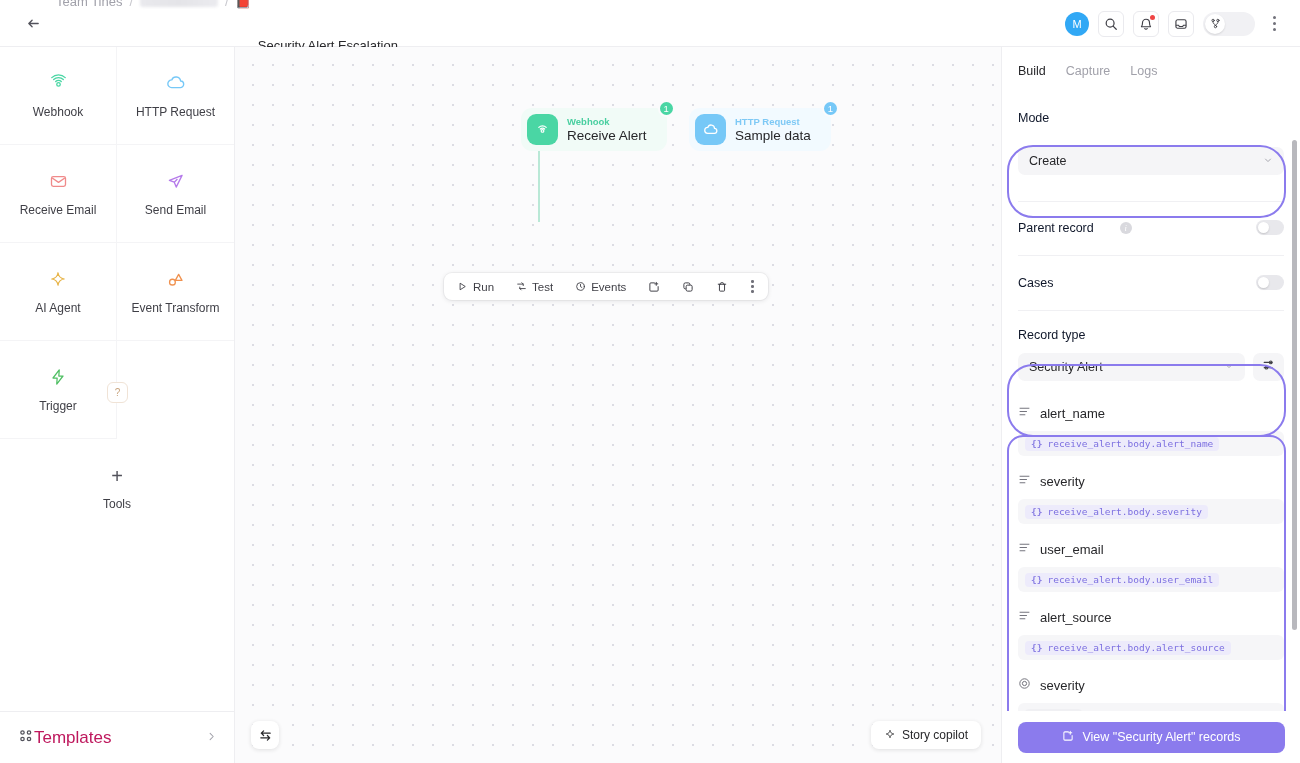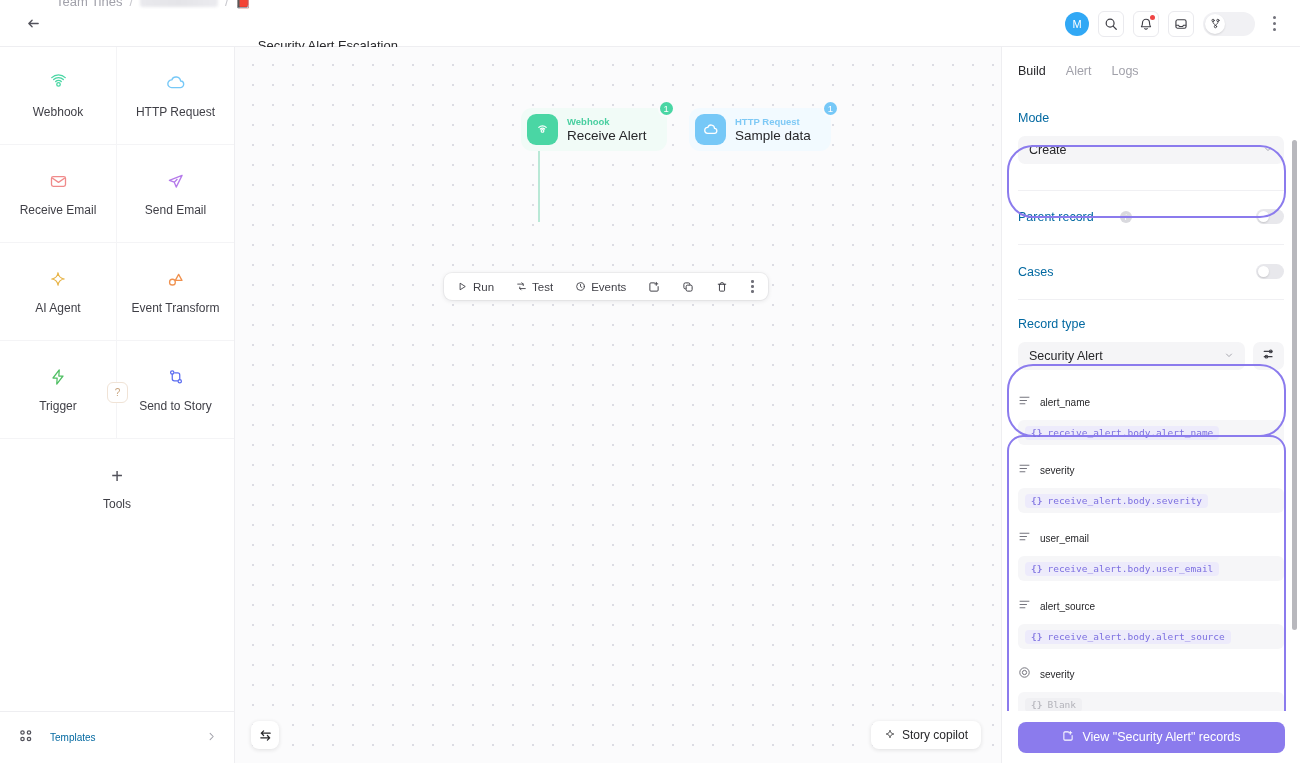--- a/index.html
+++ b/index.html
@@ -98,21 +98,21 @@
     width: 21px; height: 21px; border-radius: 6px;
     border: 1px solid #f0e3d6; background: #fff;
     display: flex; align-items: center; justify-content: center;
     font-size: 10px; color: #c8a47e; cursor: pointer;
   }
   .templates-row {
     position: absolute; left: 0; bottom: 0; width: 235px; height: 52px;
     display: flex; align-items: center; padding: 0 18px;
     border-top: 1px solid #eeeef1; cursor: pointer;
   }
-  .templates-lbl { font-size: 10px; color: #0369a1; margin-left: 16px; }
+  .templates-lbl { font-size: 17px; color: #be185d; }
   .templates-chev { margin-left: auto; color: #a1a1aa; font-size: 12px; }
 
   
   .canvas {
     position: absolute; top: 47px; left: 235px; width: 766px; height: 716px;
     background-color: #fbfbfc;
     background-image: radial-gradient(#dcdce3 1px, transparent 1.1px);
     background-size: 20px 20px;
     background-position: 8px 8px;
     overflow: hidden;
@@ -210,21 +210,21 @@
   }
 
   .hl-box {
     position: absolute; border: 2px solid #8b7bed; border-radius: 26px;
     pointer-events: none;
   }
   #hl-mode   { left: 5px; top: 51px;  width: 279px; height: 73px; }
   #hl-type   { left: 5px; top: 270px; width: 279px; height: 73px; }
   #hl-fields { left: 5px; top: 341px; width: 279px; height: 311px; border-radius: 16px; }
 
-  .sec-label { font-size: 12.5px; color: #0369a1; }
+  .sec-label { font-size: 12.5px; color: #0f172a; }
   .field-block { padding: 0 16px; }
 
   .select {
     height: 28px; border-radius: 7px; background: #f5f5f7;
     display: flex; align-items: center; padding: 0 11px;
     font-size: 12.5px; color: #27272a; cursor: pointer;
   }
   .select .chev { margin-left: auto; color: #a1a1aa; font-size: 10px; }
 
   .toggle-row { display: flex; align-items: center; padding: 0 16px; gap: 20px; }
@@ -244,21 +244,21 @@
 
   .type-row { display: flex; gap: 8px; padding: 0 16px; align-items: center; }
   .type-row .select { flex: 1; }
   .filter-btn {
     width: 31px; height: 28px; border-radius: 7px; background: #f5f5f7;
     display: flex; align-items: center; justify-content: center; cursor: pointer;
   }
 
   .fields { padding: 0 16px; }
   .f-row { display: flex; align-items: center; gap: 9px; margin-bottom: 9px; }
-  .f-name { font-size: 10px; color: #27272a; }
+  .f-name { font-size: 13px; color: #27272a; }
   .f-val {
     height: 25px; border-radius: 6px; background: #f6f6f8;
     display: flex; align-items: center; padding: 0 7px; margin-bottom: 16px;
     cursor: pointer;
   }
   .pill {
     display: inline-flex; align-items: center; gap: 5px;
     background: #edebfb; border-radius: 4px; padding: 1.5px 6px;
     font-family: "DejaVu Sans Mono", monospace; font-size: 9.5px; color: #7c6fe0;
   }
@@ -405,31 +405,20 @@
 
       <div class="pal-cell">
         <span class="pal-ic">
           <svg width="20" height="20" viewBox="0 0 24 24" fill="none" stroke="#4fbf63" stroke-width="1.5" stroke-linejoin="round">
               <path d="M13.5 3.5 6 13.2h5l-.5 7.3 7.5-9.7h-5l.5-7.3Z"></path>
             </svg>
         </span>
         <span class="pal-lbl">Trigger</span>
       </div>
 
-      <div class="pal-cell">
-        <span class="pal-ic">
-          <svg width="20" height="20" viewBox="0 0 24 24" fill="none" stroke="#5a6cf0" stroke-width="1.5" stroke-linecap="round">
-              <circle cx="7.5" cy="6.5" r="2"></circle>
-              <circle cx="16.5" cy="17" r="2"></circle>
-            <path d="M7.5 8.5V14a2.5 2.5 0 0 0 2.5 2.5h4"></path>
-              <path d="M16.5 15V9.5A2.5 2.5 0 0 0 14 7h-3.5"></path>
-            </svg>
-        </span>
-        <span class="pal-lbl">Send to Story</span>
-      </div>
     </div>
 
     <div class="pal-tools">
       <span class="plus-ic">+</span>
       <span class="pal-lbl">Tools</span>
     </div>
 
     <div class="pal-qmark">?</div>
 
     <div class="templates-row">
@@ -556,33 +545,33 @@
           </svg>
       </span>
       <span>Story copilot</span>
     </div>
   </div>
 
   <div class="panel">
 
     <div class="panel-tabs">
       <div class="ptab active">Build</div>
-      <div class="ptab">Alert</div>
+      <div class="ptab">Capture</div>
       <div class="ptab">Logs</div>
     </div>
 
     <div class="panel-body">
 
       <div class="hl-box" id="hl-mode"></div>
       <div class="hl-box" id="hl-type"></div>
       <div class="hl-box" id="hl-fields"></div>
 
       <div class="field-block" style="padding-top:17px;">
         <div class="sec-label">Mode</div>
-        <div class="select" style="margin-top:11px;text-align:center;">
+        <div class="select" style="margin-top:22px;text-align:center;">
           <span>Create</span>
           <span class="chev">
             <svg width="10" height="10" viewBox="0 0 16 16" fill="none" stroke="#a1a1aa" stroke-width="1.5" stroke-linecap="round" stroke-linejoin="round">
                 <path d="m4 6.5 4 4 4-4"></path>
               </svg>
           </span>
         </div>
       </div>
 
       <div class="divider" style="margin-top:26px;"></div>

